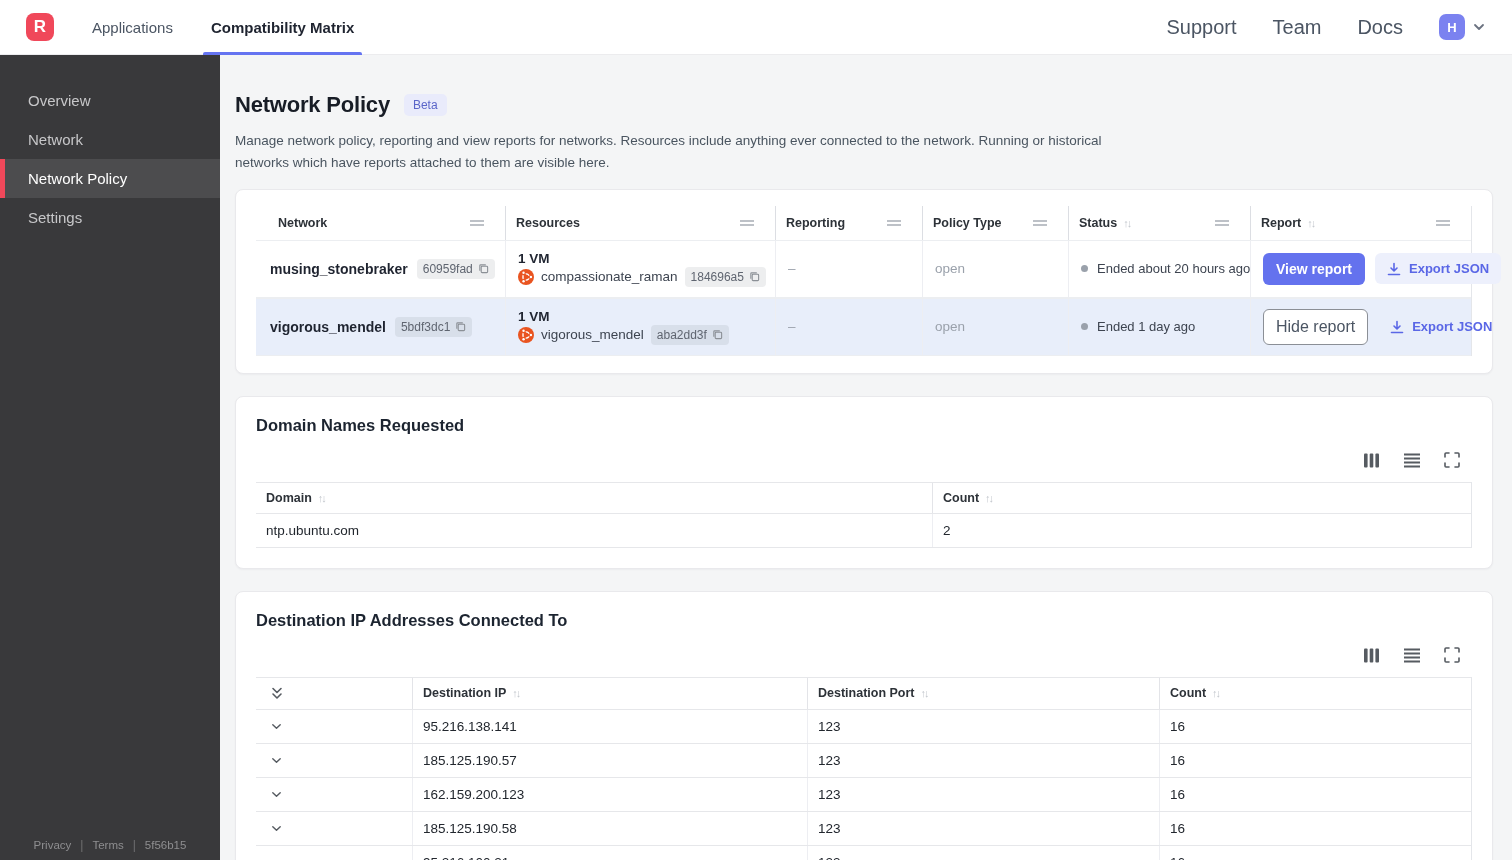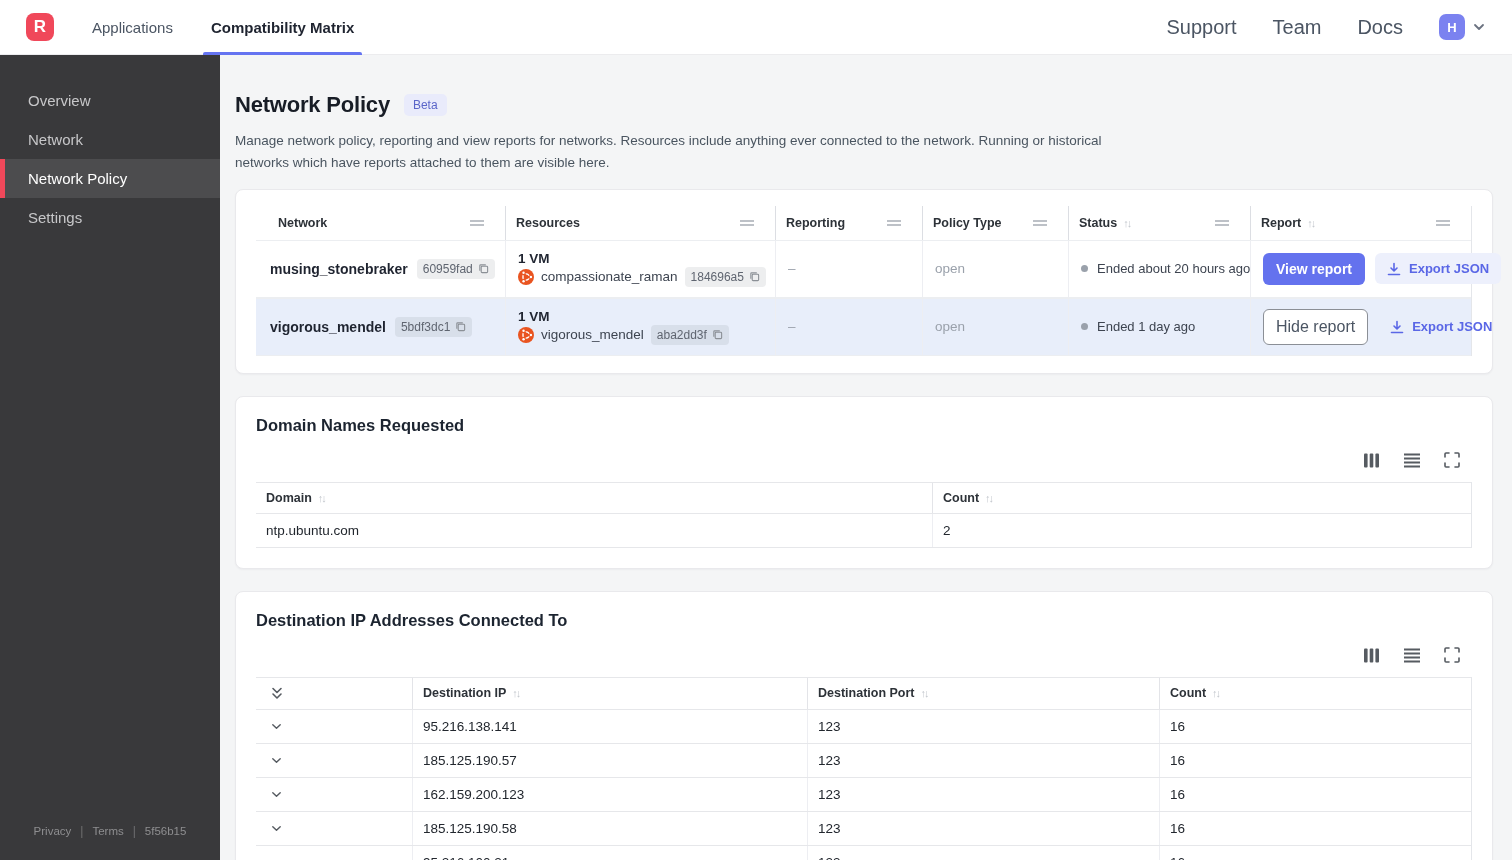--- a/index.html
+++ b/index.html
@@ -19,21 +19,21 @@
   .nav-right { margin-left:auto; display:flex; align-items:center; gap:36px; padding-right:26px; }
   .nav-link { font-size:20px; color:#4b5563; cursor:pointer; }
   .avatar-group { display:flex; align-items:center; gap:7px; cursor:pointer; }
   .avatar { width:26px; height:26px; border-radius:7px; background:#7b82f0; color:#fff;
             font-size:13px; font-weight:bold; display:flex; align-items:center; justify-content:center; }
 
   
   .sidebar { position:fixed; top:55px; left:0; width:220px; bottom:0; background:#39393b; padding-top:26px; z-index:10; }
   .side-item { padding:11px 0 11px 28px; font-size:15px; color:#c7c7c9; cursor:pointer; }
   .side-item.active { background:#4c4c4e; color:#fff; border-left:5px solid #f0485a; padding-left:23px; font-weight:500; }
-  .side-footer { position:absolute; bottom:22px; left:0; width:100%; text-align:center;
+  .side-footer { position:absolute; bottom:8px; left:0; width:100%; text-align:center;
                  font-size:11.5px; color:#8e8e90; display:flex; justify-content:center; align-items:center; gap:9px; }
   .side-footer .sep { color:#6f6f71; font-size:12px; }
 
   
   .main { position:absolute; left:216px; top:55px; width:1296px; height:805px; overflow:hidden;
           padding:37px 19px 0 19px; background:#f4f5f6; }
   .title-row { display:flex; align-items:center; gap:14px; }
   .page-title { font-size:22px; font-weight:bold; color:#181d26; letter-spacing:-0.2px; }
   .beta-badge { background:#e9ebfb; color:#5a65c9; font-size:12px; padding:4px 9px; border-radius:5px; }
   .description { margin-top:12px; font-size:13.5px; color:#4a5560; line-height:1.65; max-width:880px; }

